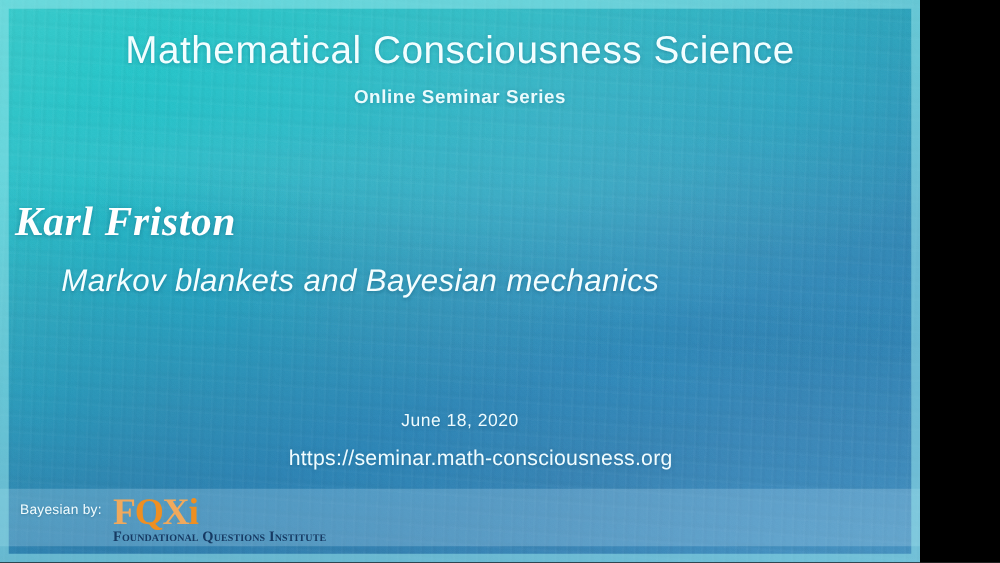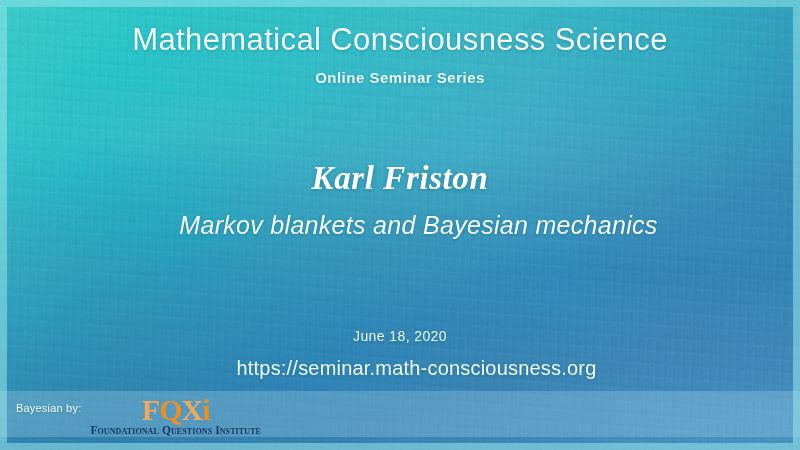--- a/index.html
+++ b/index.html
@@ -4,21 +4,21 @@
 <title>Seminar Title Card</title>
 <style>
   html, body {
     margin: 0;
     padding: 0;
     background: #000;
   }
 
   #slide {
     position: relative;
-    width: 800px;
+    width: 736px;
     height: 450px;
     overflow: hidden;
     font-family: "Liberation Sans", sans-serif;
     
     background:
       linear-gradient(160deg,
         #2fc9c9 0%,
         #2bc2c6 12%,
         #2db8c4 24%,
         #2fa8c0 38%,
@@ -144,24 +144,24 @@
     font-family: "Liberation Sans", sans-serif;
     font-size: 15px;
     font-weight: 700;
     letter-spacing: 0.5px;
     color: #eafbfd;
     text-shadow: 0 1px 3px rgba(12,70,100,0.28);
   }
 
   .speaker-block {
     position: absolute;
-    left: 0;
+    left: 12px;
     right: 0;
     top: 160px;
-    text-align: center;
+    text-align: left;
   }
 
   .speaker-name {
     font-family: "Liberation Serif", serif;
     font-style: italic;
     font-weight: bold;
     font-size: 33px;
     color: #ffffff;
     letter-spacing: 0.6px;
     text-shadow: 0 1px 4px rgba(10,65,95,0.34);
@@ -192,21 +192,21 @@
     font-size: 14px;
     font-weight: 300;
     color: #eefbfe;
     letter-spacing: 0.4px;
     text-shadow: 0 1px 3px rgba(12,70,100,0.26);
   }
 
   .meta-url {
     margin-top: 13px;
     font-family: "Liberation Sans", sans-serif;
-    font-size: 20px;
+    font-size: 17px;
     font-weight: 300;
     color: #f0fcff;
     letter-spacing: 0.2px;
     text-shadow: 0 1px 3px rgba(12,70,100,0.26);
     padding-left: 33px;
   }
 
   
   .sponsor {
     position: absolute;
@@ -224,21 +224,21 @@
     color: #f3fdff;
     letter-spacing: 0.2px;
     padding-top: 6px;
     text-shadow: 0 1px 2px rgba(12,70,100,0.30);
     white-space: nowrap;
   }
 
   .fqxi {
     display: flex;
     flex-direction: column;
-    align-items: center;
+    align-items: flex-start;
     line-height: 1;
   }
 
   .fqxi-word {
     font-family: "Liberation Serif", serif;
     font-size: 30px;
     font-weight: bold;
     letter-spacing: -1px;
     line-height: 0.92;
     white-space: nowrap;

